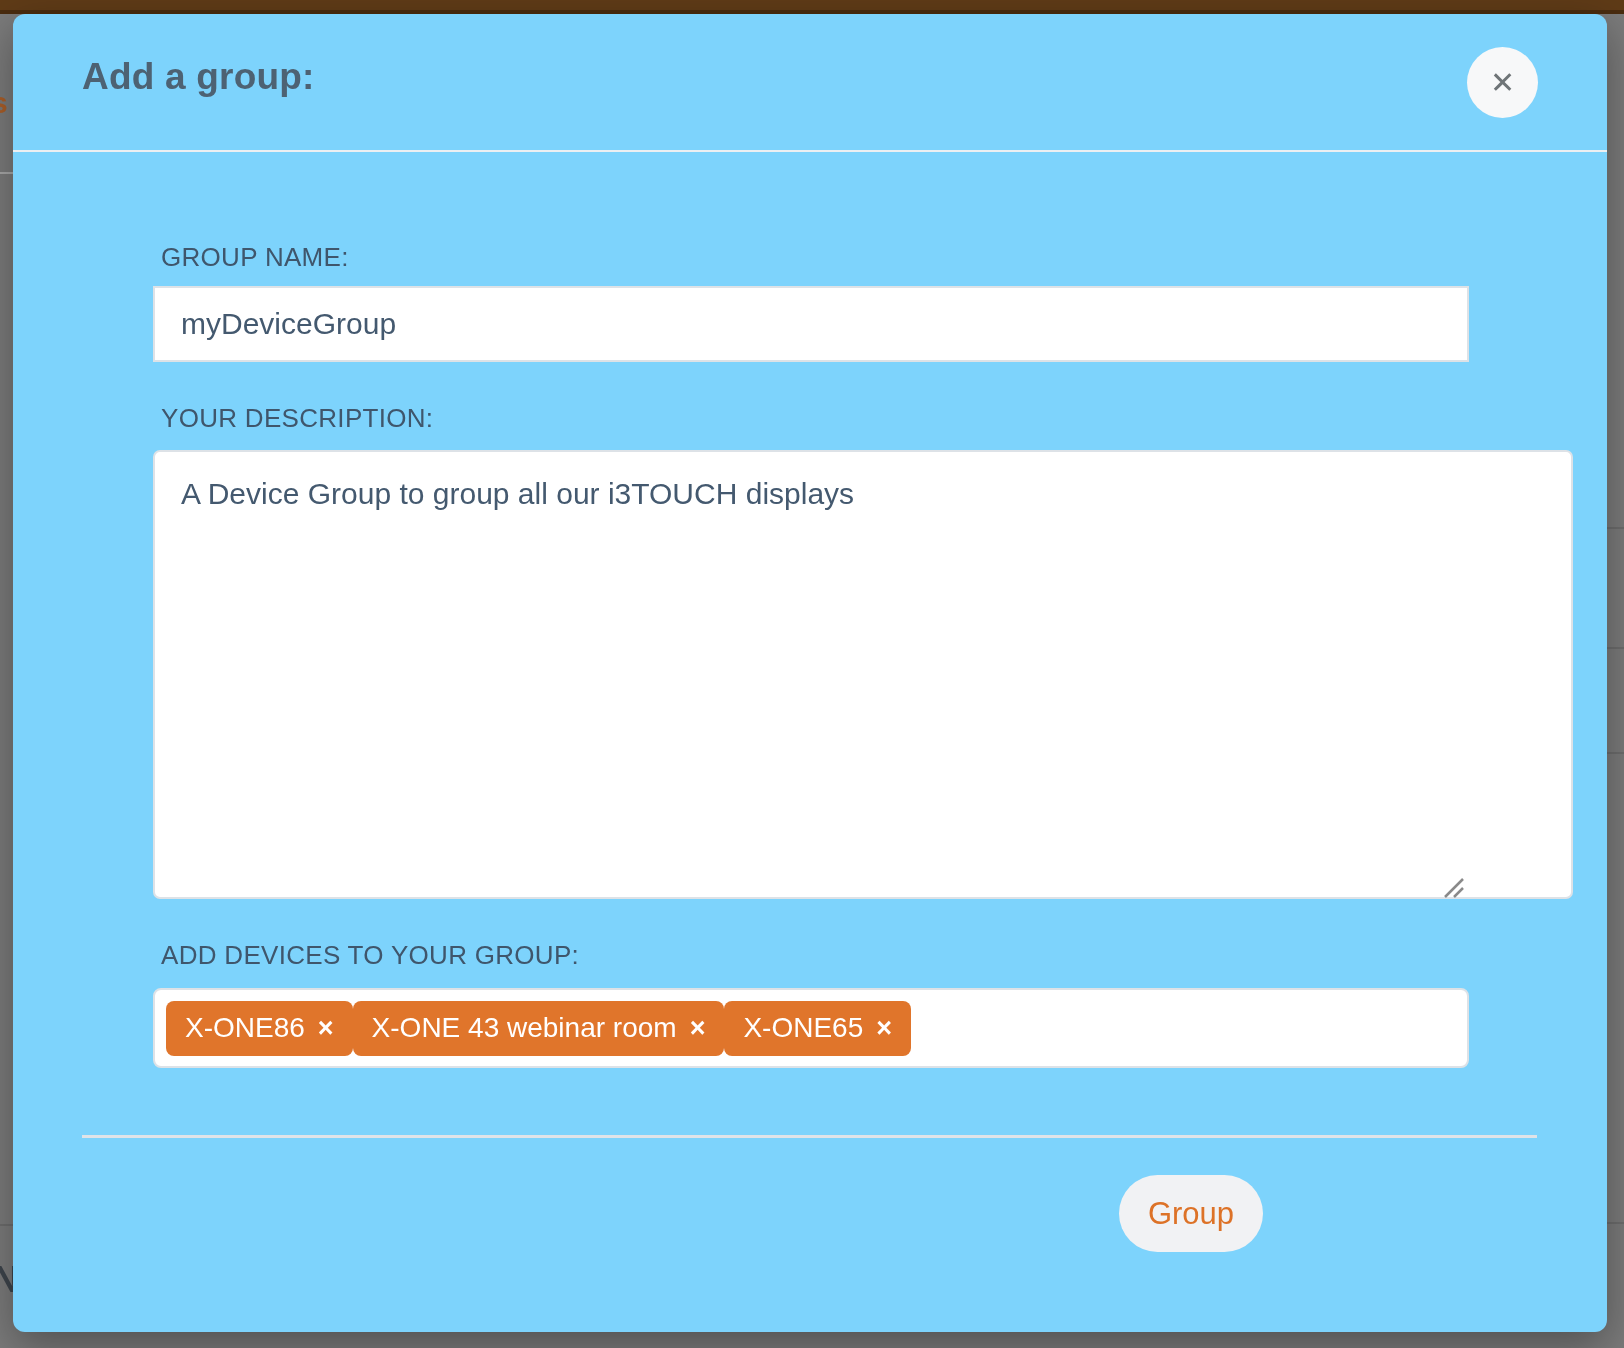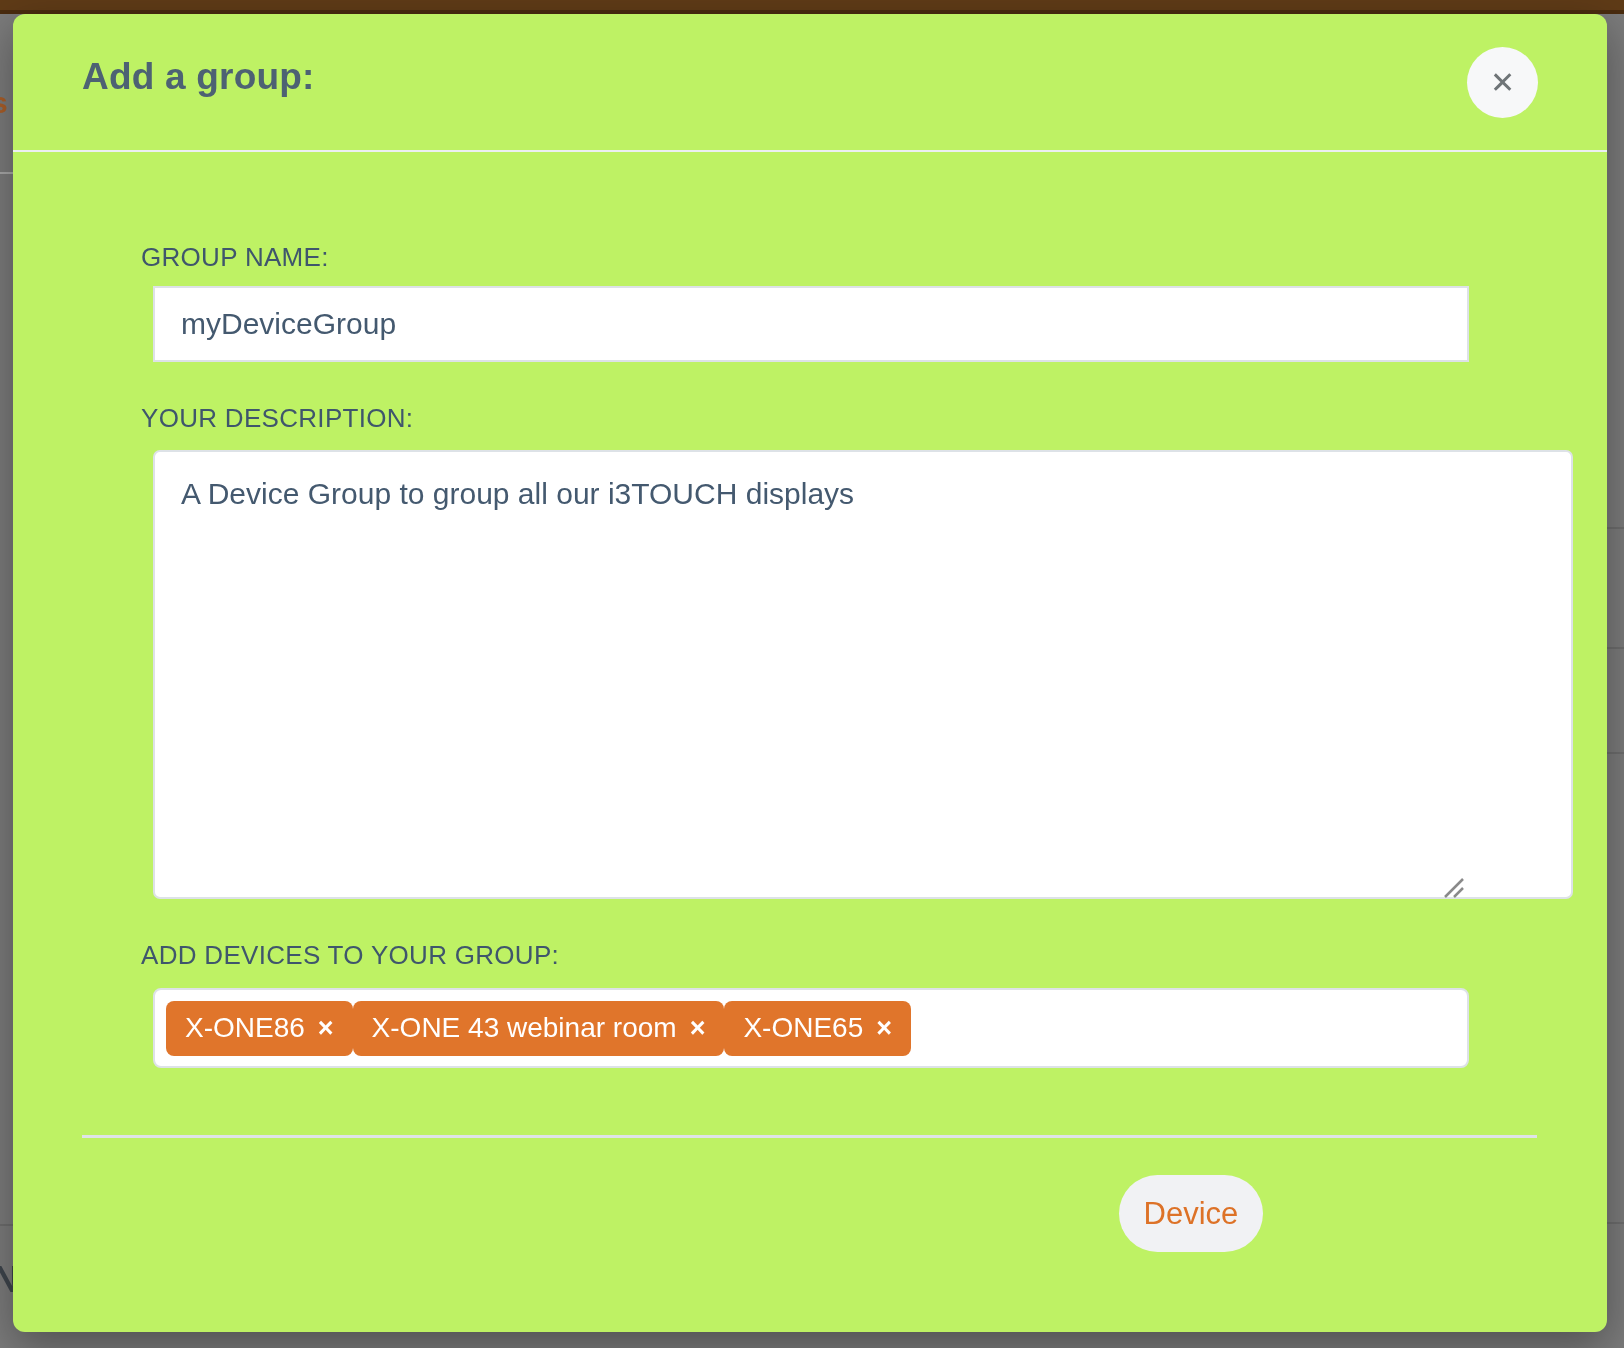--- a/index.html
+++ b/index.html
@@ -15,36 +15,36 @@
   .frag-s{left:-9px;top:88px;color:#aa5e28;font-size:30px;font-weight:600;}
   .frag-n{left:-7px;top:1262px;color:#3e454c;font-size:36px;font-weight:700;}
   .bgline{position:absolute;height:2px;background:#6d6d6d;}
   .bgline.light{background:#a8a8a8;}
   .bgline.left{left:0;width:13px;}
   .bgline.right{left:1607px;width:17px;}
 
   
   .modal{
     position:absolute;z-index:10;left:13px;top:14px;width:1594px;height:1318px;
-    background:#bef264;border-radius:12px;box-shadow:0 14px 44px rgba(0,0,0,.35);
+    background:#7dd3fc;border-radius:12px;box-shadow:0 14px 44px rgba(0,0,0,.35);
   }
   .modal-title{
     position:absolute;left:69px;top:42px;margin:0;
     font-size:37px;font-weight:600;color:#4d6273;letter-spacing:.2px;
   }
   .close-btn{
     position:absolute;left:1454px;top:33px;width:71px;height:71px;border:none;
     border-radius:50%;background:#f7f8f9;cursor:pointer;padding:0;
     display:flex;align-items:center;justify-content:center;
   }
   .close-btn .x{font-size:30px;color:#6e7477;line-height:1;}
   .header-divider{position:absolute;left:0;top:136px;width:100%;height:2px;background:#eceff2;}
 
   .field-label{
-    position:absolute;left:128px;margin:0;
+    position:absolute;left:148px;margin:0;
     font-size:26px;color:#3f566c;font-weight:400;letter-spacing:.3px;
   }
   .lbl-name{top:228px;}
   .lbl-desc{top:389px;}
   .lbl-devices{top:926px;}
 
   .text-input{
     position:absolute;left:140px;top:272px;width:1316px;height:76px;
     box-sizing:border-box;border:2px solid #dde2e7;border-radius:0;
     padding:0 26px;font-size:30px;color:#44596f;outline:none;
@@ -125,15 +125,15 @@
         <span class="remove">×</span>
       </span>
       <span class="tag">
         <span>X-ONE65</span>
         <span class="remove">×</span>
       </span>
     </div>
 
   <div class="footer-divider"></div>
 
-  <button class="btn btn-close">Device</button>
+  <button class="btn btn-close">Group</button>
 
 </div>
 
 </body></html>

